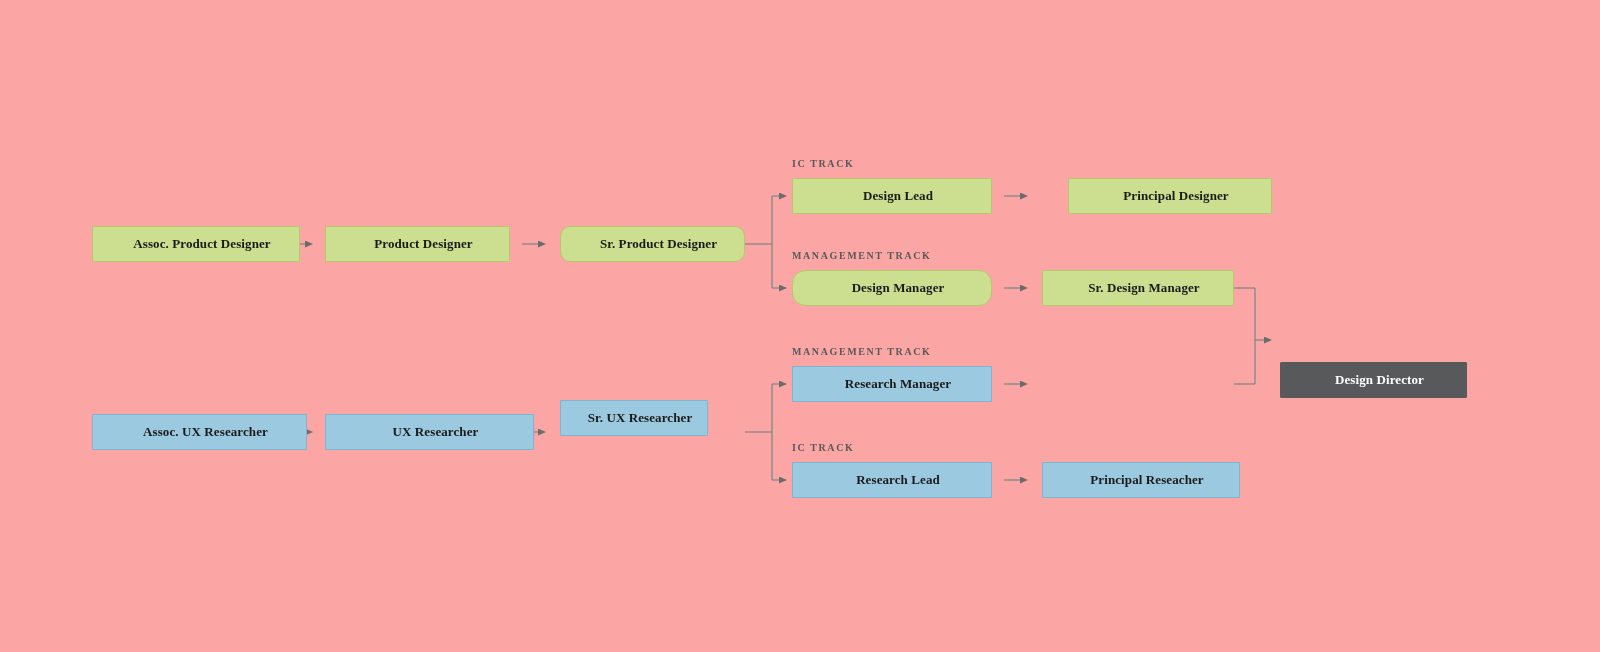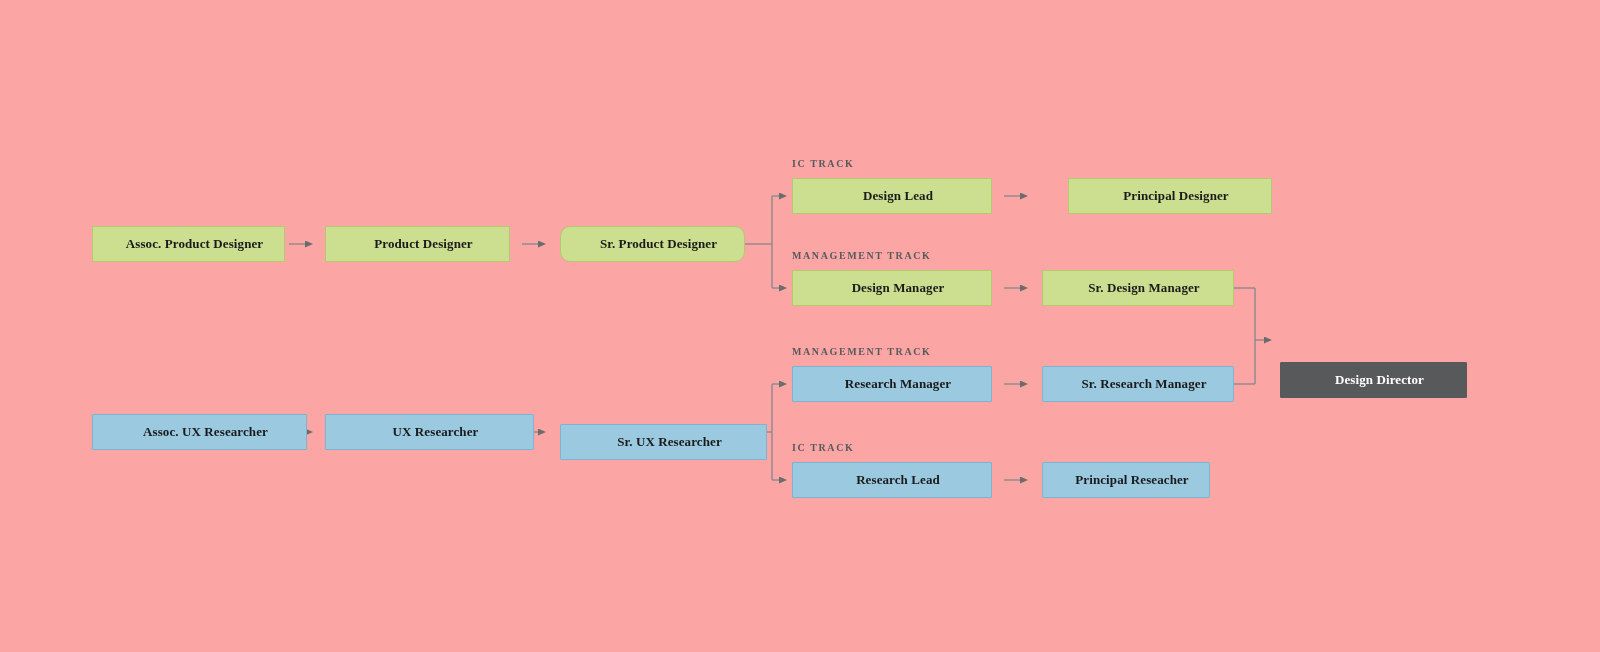--- a/index.html
+++ b/index.html
@@ -27,34 +27,34 @@
   .dark{background:var(--c-director_fill,#58595b);border-color:var(--c-director_fill,#58595b);color:var(--c-director_text,#ffffff);}
   .track-label{
     position:absolute;
     font-size:10px;font-weight:bold;
     letter-spacing:1.6px;
     color:var(--c-track_label,#58595b);
     line-height:12px;
     white-space:nowrap;
   }
   
-  .n-apd{left:92px;top:226px;width:193px;}
+  .n-apd{left:92px;top:226px;width:208px;}
   .n-pd {left:325px;top:226px;width:185px;}
   .n-spd{left:560px;top:226px;width:185px;border-radius:10px;}
   .n-dl {left:792px;top:178px;width:200px;}
   .n-prd{left:1042px;top:178px;width:204px;margin-left:26px;}
-  .n-dm {left:792px;top:270px;width:200px;}
+  .n-dm {left:792px;top:270px;width:200px;border-radius:13px;}
   .n-sdm{left:1042px;top:270px;width:192px;}
   .n-aur{left:92px;top:414px;width:215px;}
   .n-ur {left:325px;top:414px;width:209px;text-align:right;}
-  .n-sur{left:560px;top:424px;width:207px;}
+  .n-sur{left:560px;top:400px;width:148px;}
   .n-rm {left:792px;top:366px;width:200px;}
   .n-srm{left:1042px;top:366px;width:192px;}
   .n-rl {left:792px;top:462px;width:200px;}
-  .n-prr{left:1042px;top:462px;width:168px;}
+  .n-prr{left:1042px;top:462px;width:198px;}
   .n-dd {left:1280px;top:322px;width:187px;margin-top:40px;}
   .l-ic-d  {left:792px;top:158px;}
   .l-mg-d  {left:792px;top:250px;}
   .l-mg-r  {left:792px;top:346px;}
   .l-ic-r  {left:792px;top:442px;}
 </style>
 </head>
 <body>
 
 <div class="canvas">
@@ -106,19 +106,18 @@
   <div class="node green n-spd">Sr. Product Designer</div>
   <div class="node green n-dl">Design Lead</div>
   <div class="node green n-prd">Principal Designer</div>
   <div class="node green n-dm">Design Manager</div>
   <div class="node green n-sdm">Sr. Design Manager</div>
 
   <div class="node blue n-aur">Assoc. UX Researcher</div>
   <div class="node blue n-ur">UX Researcher</div>
   <div class="node blue n-sur">Sr. UX Researcher</div>
   <div class="node blue n-rm">Research Manager</div>
-  <div class="node blue n-srm">Sr. Research Manager</div>
   <div class="node blue n-rl">Research Lead</div>
   <div class="node blue n-prr">Principal Reseacher</div>
 
   <div class="node dark n-dd">Design Director</div>
 
 </div>
 
 </body></html>

